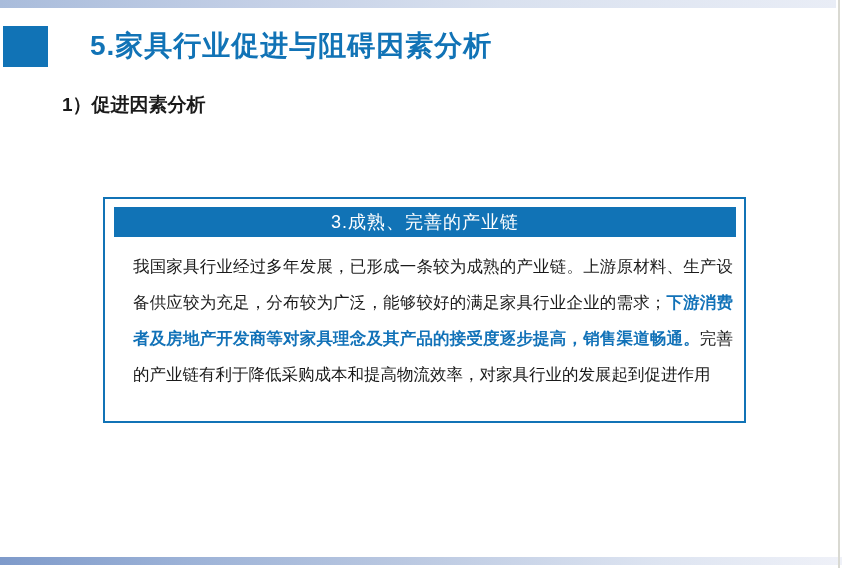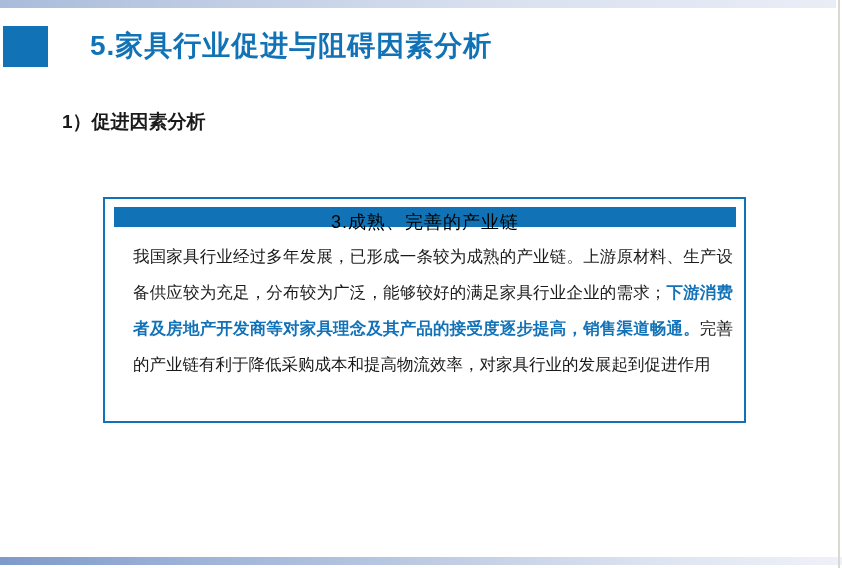--- a/index.html
+++ b/index.html
@@ -45,38 +45,38 @@
     position: absolute;
     left: 90px; top: 27px;
     font-size: 28px;
     font-weight: bold;
     color: var(--accent-blue);
     letter-spacing: 1px;
     white-space: nowrap;
   }
   .section-heading {
     position: absolute;
-    left: 62px; top: 109px;
+    left: 62px; top: 92px;
     font-size: 19px;
     font-weight: bold;
     color: var(--text-black);
     white-space: nowrap;
   }
   .content-card {
     position: absolute;
     left: 103px; top: 197px;
     width: 643px; height: 226px;
     border: 2px solid var(--accent-blue);
     background: #ffffff;
   }
   .card-header {
     margin: 8px 8px 0 9px;
-    height: 20px;
+    height: 30px;
     background: var(--accent-blue);
-    color: #000000;
+    color: #ffffff;
     font-size: 18px;
     text-align: center;
     line-height: 30px;
     letter-spacing: 1px;
   }
   .card-body-text {
     margin: 11px 12px 0 28px;
     width: 600px;
     font-size: 16.5px;
     line-height: 36px;

